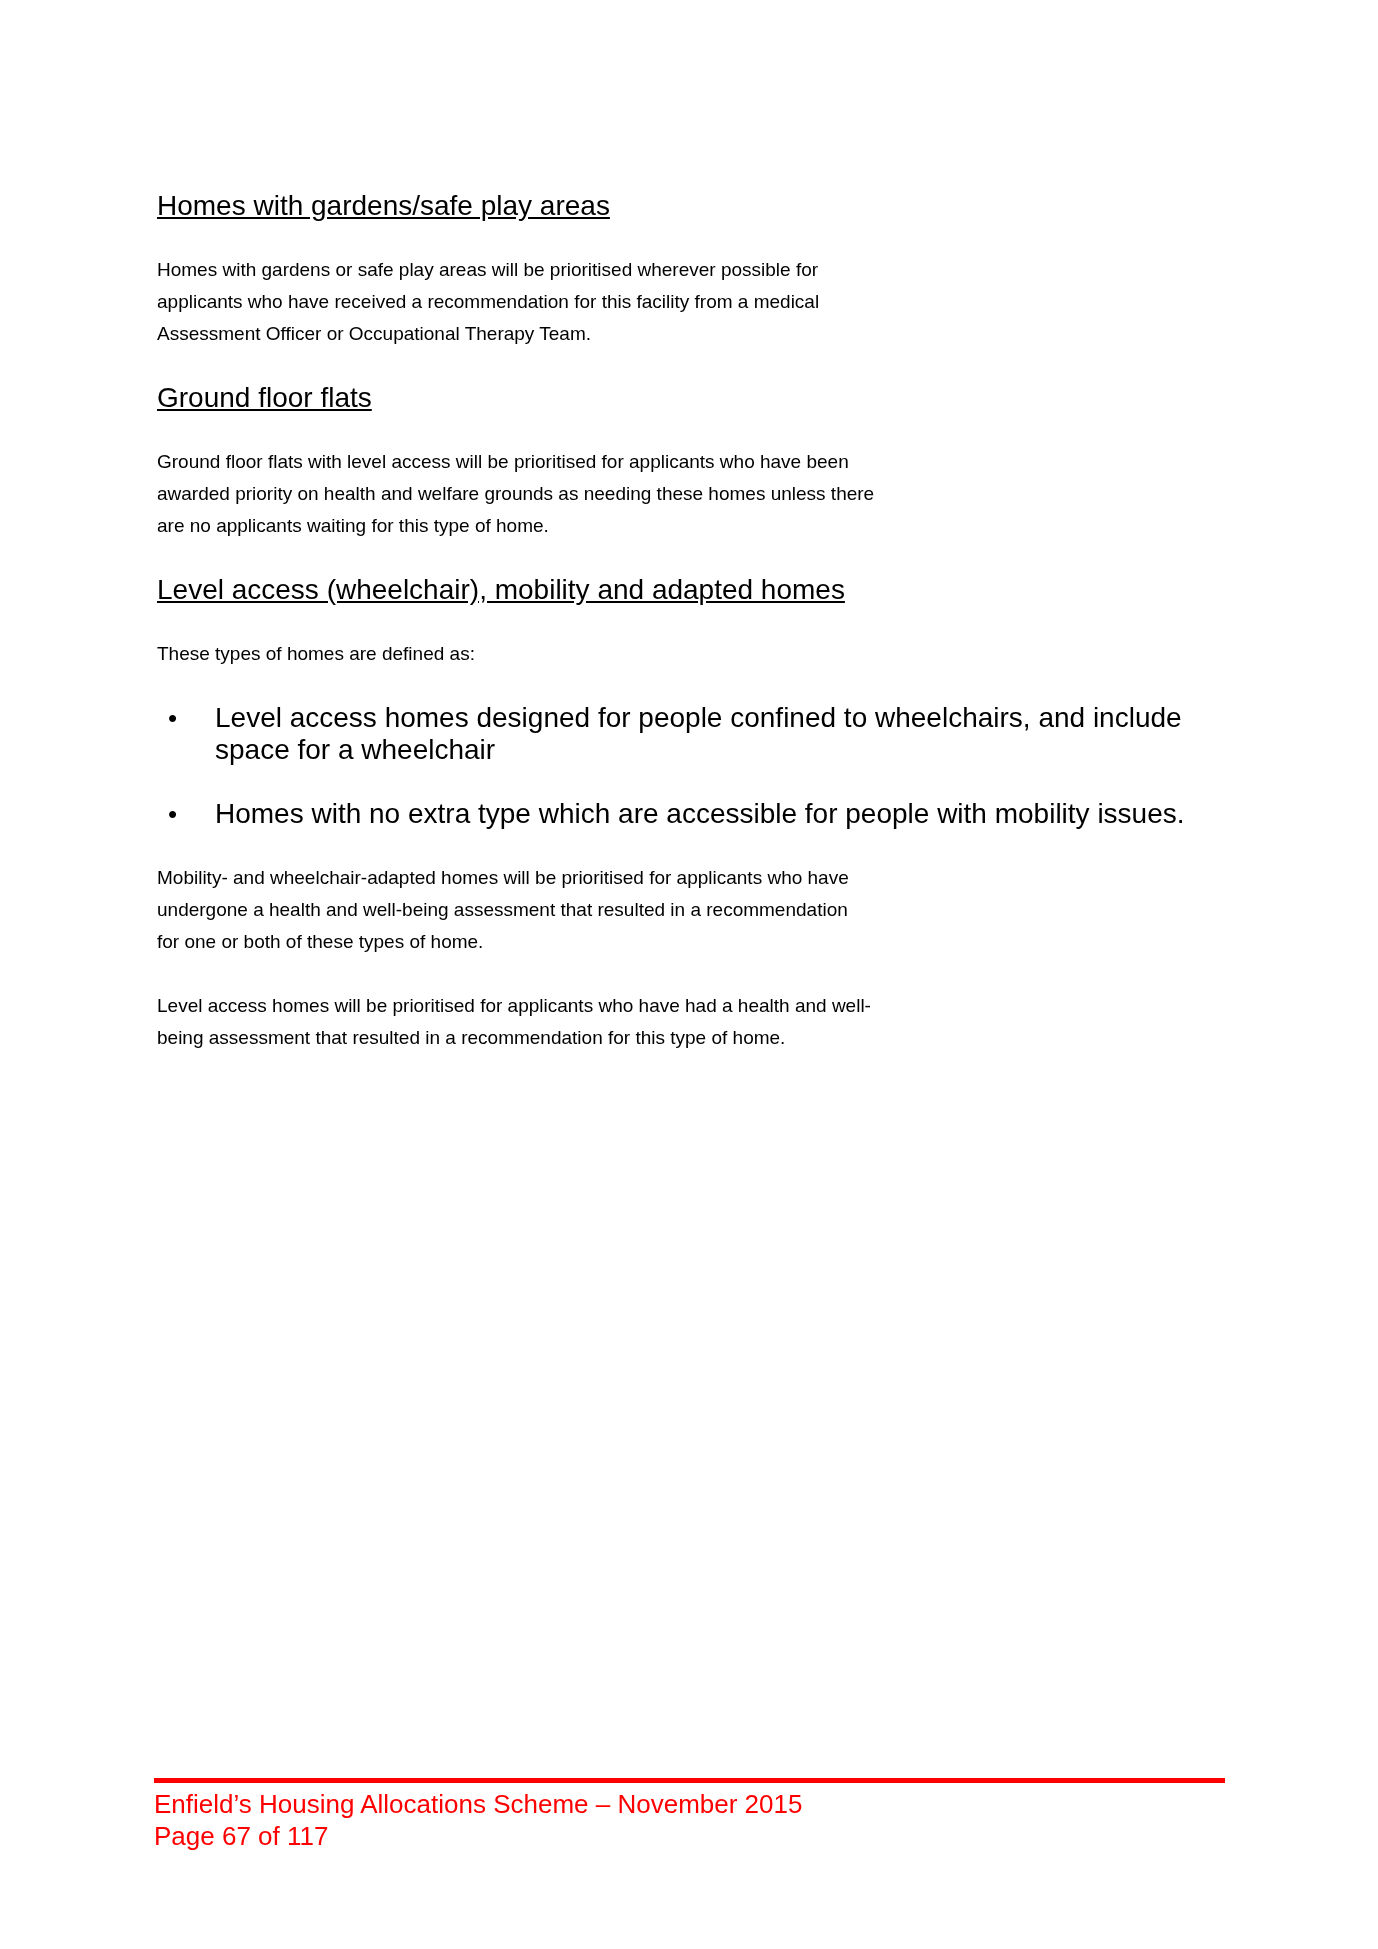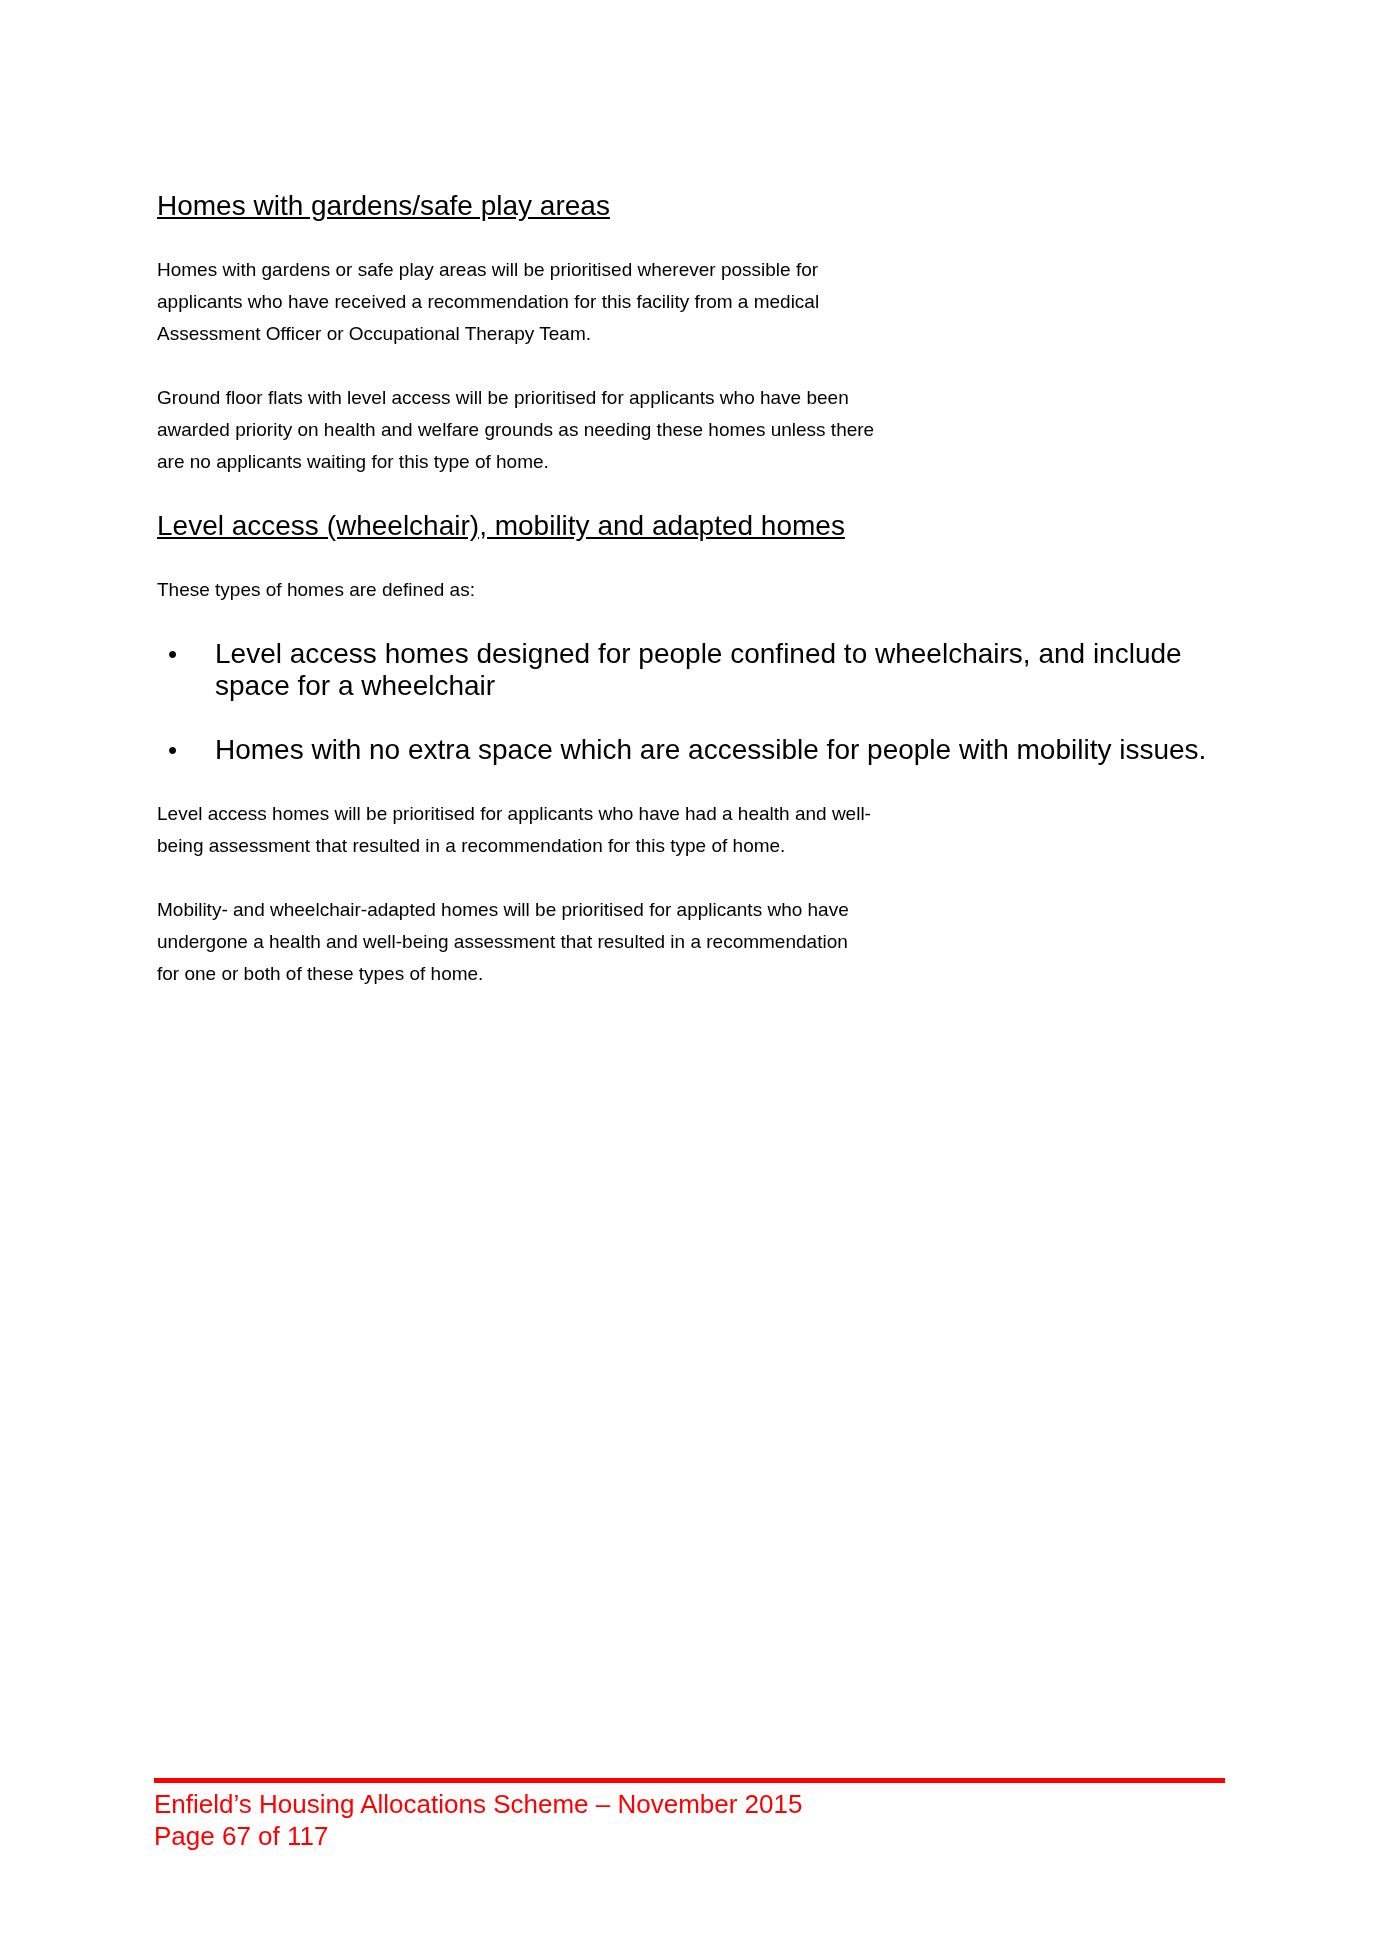--- a/index.html
+++ b/index.html
@@ -78,46 +78,47 @@
 <div class="page">
 
   <div class="content">
 
     <div class="doc-heading">Homes with gardens/safe play areas</div>
 
     <div class="doc-para">Homes with gardens or safe play areas will be prioritised wherever possible for
 applicants who have received a recommendation for this facility from a medical
 Assessment Officer or Occupational Therapy Team.</div>
 
+    <div class="doc-heading">Ground floor flats</div>
 
     <div class="doc-para">Ground floor flats with level access will be prioritised for applicants who have been
 awarded priority on health and welfare grounds as needing these homes unless there
 are no applicants waiting for this type of home.</div>
 
     <div class="doc-heading">Level access (wheelchair), mobility and adapted homes</div>
 
     <div class="doc-para">These types of homes are defined as:</div>
 
     <div class="bullet-item">
       <span class="bullet-marker">•</span>
       <span class="bullet-text">Level access homes designed for people confined to wheelchairs, and include
 space for a wheelchair</span>
     </div>
 
     <div class="bullet-item">
       <span class="bullet-marker">•</span>
-      <span class="bullet-text">Homes with no extra space which are accessible for people with mobility issues.</span>
+      <span class="bullet-text">Homes with no extra type which are accessible for people with mobility issues.</span>
     </div>
-
-    <div class="doc-para">Level access homes will be prioritised for applicants who have had a health and well-
-being assessment that resulted in a recommendation for this type of home.</div>
 
     <div class="doc-para">Mobility- and wheelchair-adapted homes will be prioritised for applicants who have
 undergone a health and well-being assessment that resulted in a recommendation
 for one or both of these types of home.</div>
+
+    <div class="doc-para">Level access homes will be prioritised for applicants who have had a health and well-
+being assessment that resulted in a recommendation for this type of home.</div>
 
   </div>
 
   <div class="footer">
     <div class="footer-rule"></div>
     <div class="footer-row">
       <span>Enfield’s Housing Allocations Scheme – November 2015</span>
       <span>Page 67 of 117</span>
     </div>
   </div>

